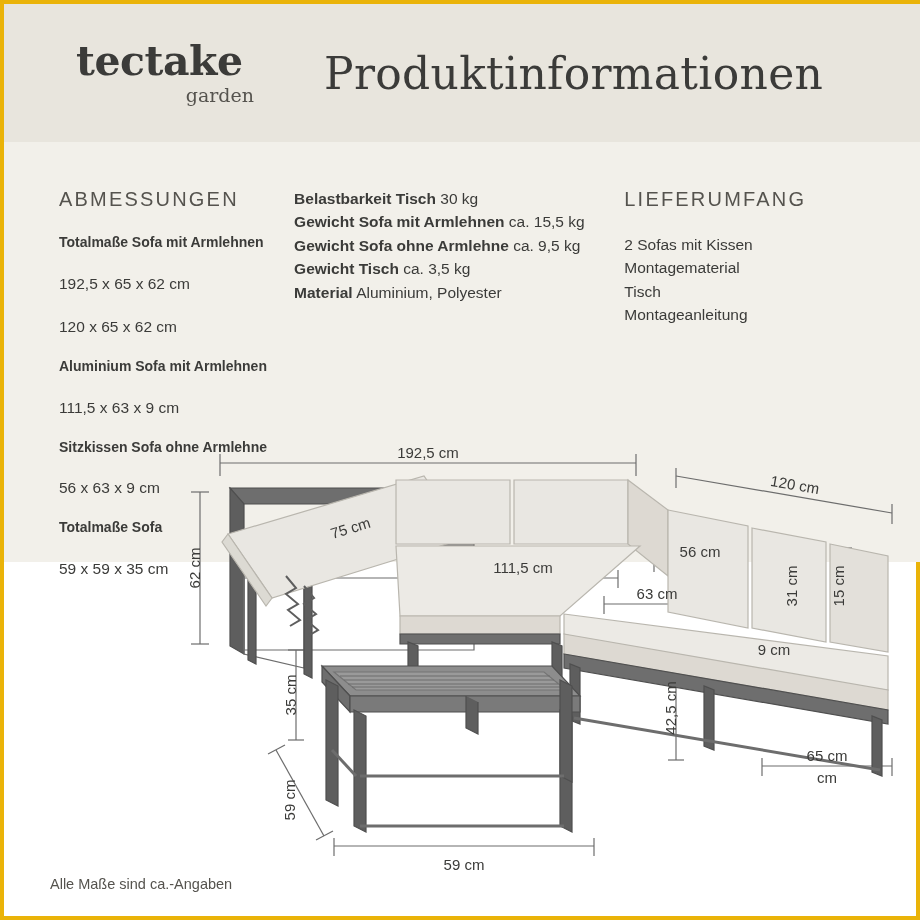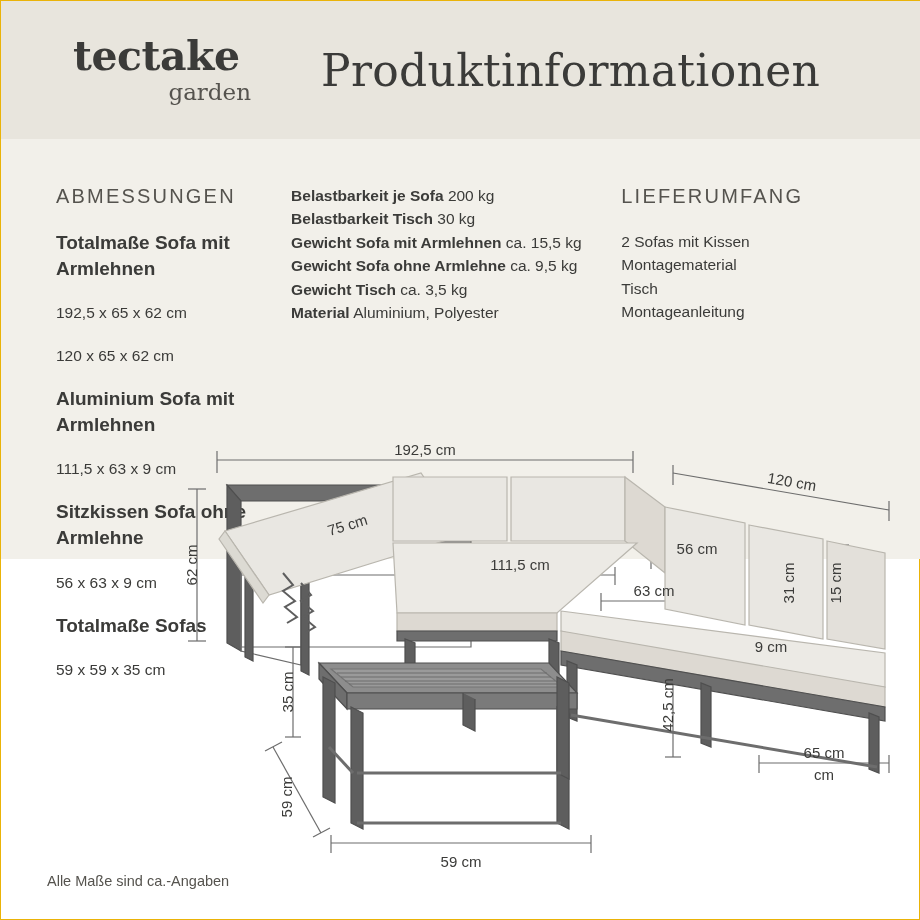--- a/index.html
+++ b/index.html
@@ -12,21 +12,21 @@
     background: #ffffff;
     font-family: "Liberation Sans", sans-serif;
     overflow: hidden;
   }
   .page {
     position: relative;
     width: 920px;
     height: 920px;
     background: #ffffff;
     box-sizing: border-box;
-    border: 1px solid #eab308;
+    border: 4px solid #eab308;
   }
   
   .header {
     position: absolute;
     left: 0; top: 0;
     width: 920px;
     height: 138px;
     background: #e8e5dd;
     display: flex;
     align-items: center;
@@ -39,21 +39,21 @@
   .brand-name {
     font-family: "DejaVu Serif", serif;
     font-size: 41px;
     font-weight: bold;
     color: #3b3b39;
     letter-spacing: -0.5px;
     line-height: 1;
   }
   .brand-sub {
     font-family: "DejaVu Serif", serif;
-    font-size: 23px;
+    font-size: 19px;
     color: #55534e;
     text-align: right;
     width: 178px;
     margin-top: 4px;
     line-height: 1;
   }
   .header-title {
     font-family: "DejaVu Serif", serif;
     font-size: 44px;
     color: #3b3b39;
@@ -88,21 +88,21 @@
     letter-spacing: 2.2px;
     color: #55534e;
     margin-bottom: 22px;
     font-weight: normal;
   }
   .dim-block {
     margin-bottom: 19px;
     line-height: 1.35;
   }
   .dim-label {
-    font-size: 19px;
+    font-size: 14px;
     color: #3b3b39;
     font-weight: bold;
   }
   .dim-value {
     font-size: 15.5px;
     color: #3b3b39;
     margin-top: 22px;
   }
   .spec-row {
     font-size: 15.5px;
@@ -161,31 +161,27 @@
         </div>
         <div class="dim-block">
           <div class="dim-label">Aluminium Sofa mit Armlehnen</div>
           <div class="dim-value">111,5 x 63 x 9 cm</div>
         </div>
         <div class="dim-block">
           <div class="dim-label">Sitzkissen Sofa ohne Armlehne</div>
           <div class="dim-value">56 x 63 x 9 cm</div>
         </div>
         <div class="dim-block">
-          <div class="dim-label">Totalmaße Sofas</div>
+          <div class="dim-label">Totalmaße Sofa</div>
           <div class="dim-value">59 x 59 x 35 cm</div>
         </div>
       </div>
 
       <div class="col col-2">
 
-        <div class="spec-row">
-          <span class="spec-key">Belastbarkeit je Sofa</span>
-          <span>200 kg</span>
-        </div>
         <div class="spec-row">
           <span class="spec-key">Belastbarkeit Tisch</span>
           <span>30 kg</span>
         </div>
         <div class="spec-row">
           <span class="spec-key">Gewicht Sofa mit Armlehnen</span>
           <span>ca. 15,5 kg</span>
         </div>
         <div class="spec-row">
           <span class="spec-key">Gewicht Sofa ohne Armlehne</span>

